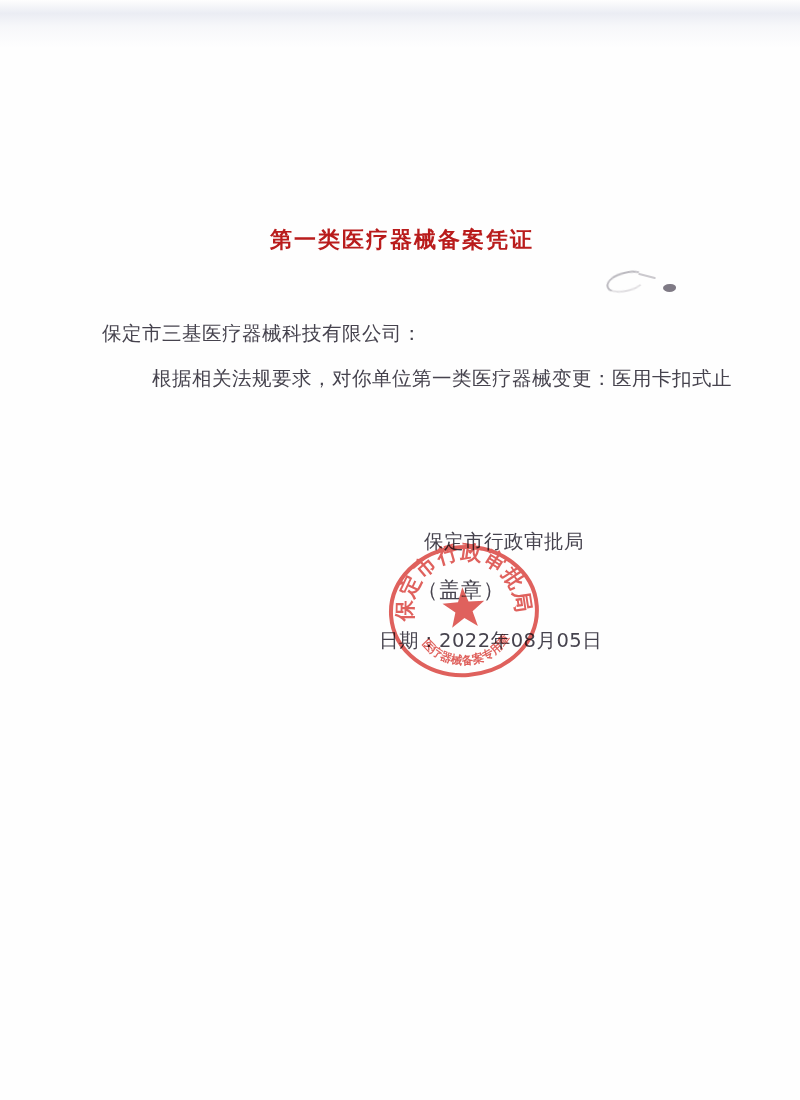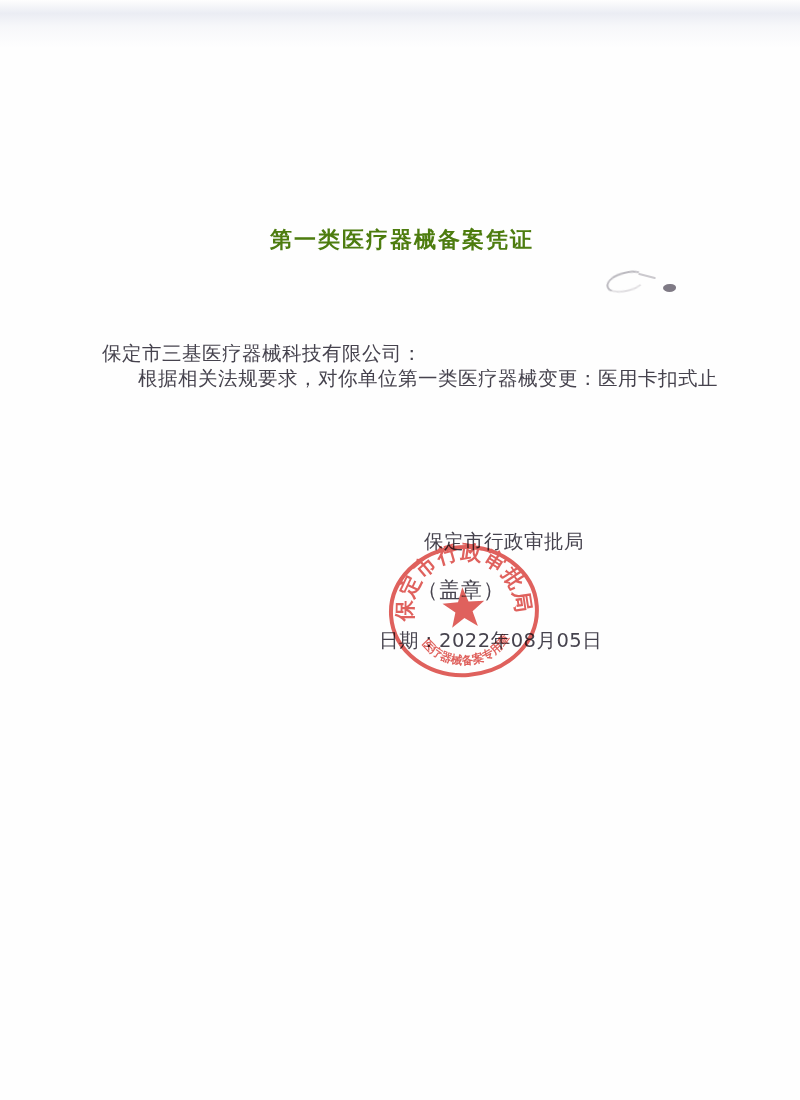--- a/index.html
+++ b/index.html
@@ -27,39 +27,38 @@
       rgba(214,218,232,0.18) 55%,
       rgba(255,255,255,0) 100%);
     pointer-events: none;
   }
   .doc-title {
     position: absolute;
     left: 270px; top: 225px;
     font-size: 22px;
     font-weight: 600;
     letter-spacing: 2px;
-    color: #4d7c0f;
+    color: #b91c1c;
     white-space: nowrap;
   }
   .salutation {
     position: absolute;
     left: 102px; top: 320px;
     font-size: 19.5px;
     letter-spacing: 0.5px;
     white-space: nowrap;
-    margin-top: 20px;
   }
   .body-line {
     position: absolute;
     left: 102px;
     font-size: 19.5px;
     letter-spacing: 0.5px;
     white-space: nowrap;
   }
-  .body-line-1 { top: 365px; left: 138px; }
+  .body-line-1 { top: 365px; left: 152px; }
   .body-line-2 { top: 396px; }
   .agency-line {
     position: absolute;
     left: 424px; top: 528px;
     font-size: 19.5px;
     letter-spacing: 0.5px;
     white-space: nowrap;
   }
   .seal-note {
     position: absolute;

